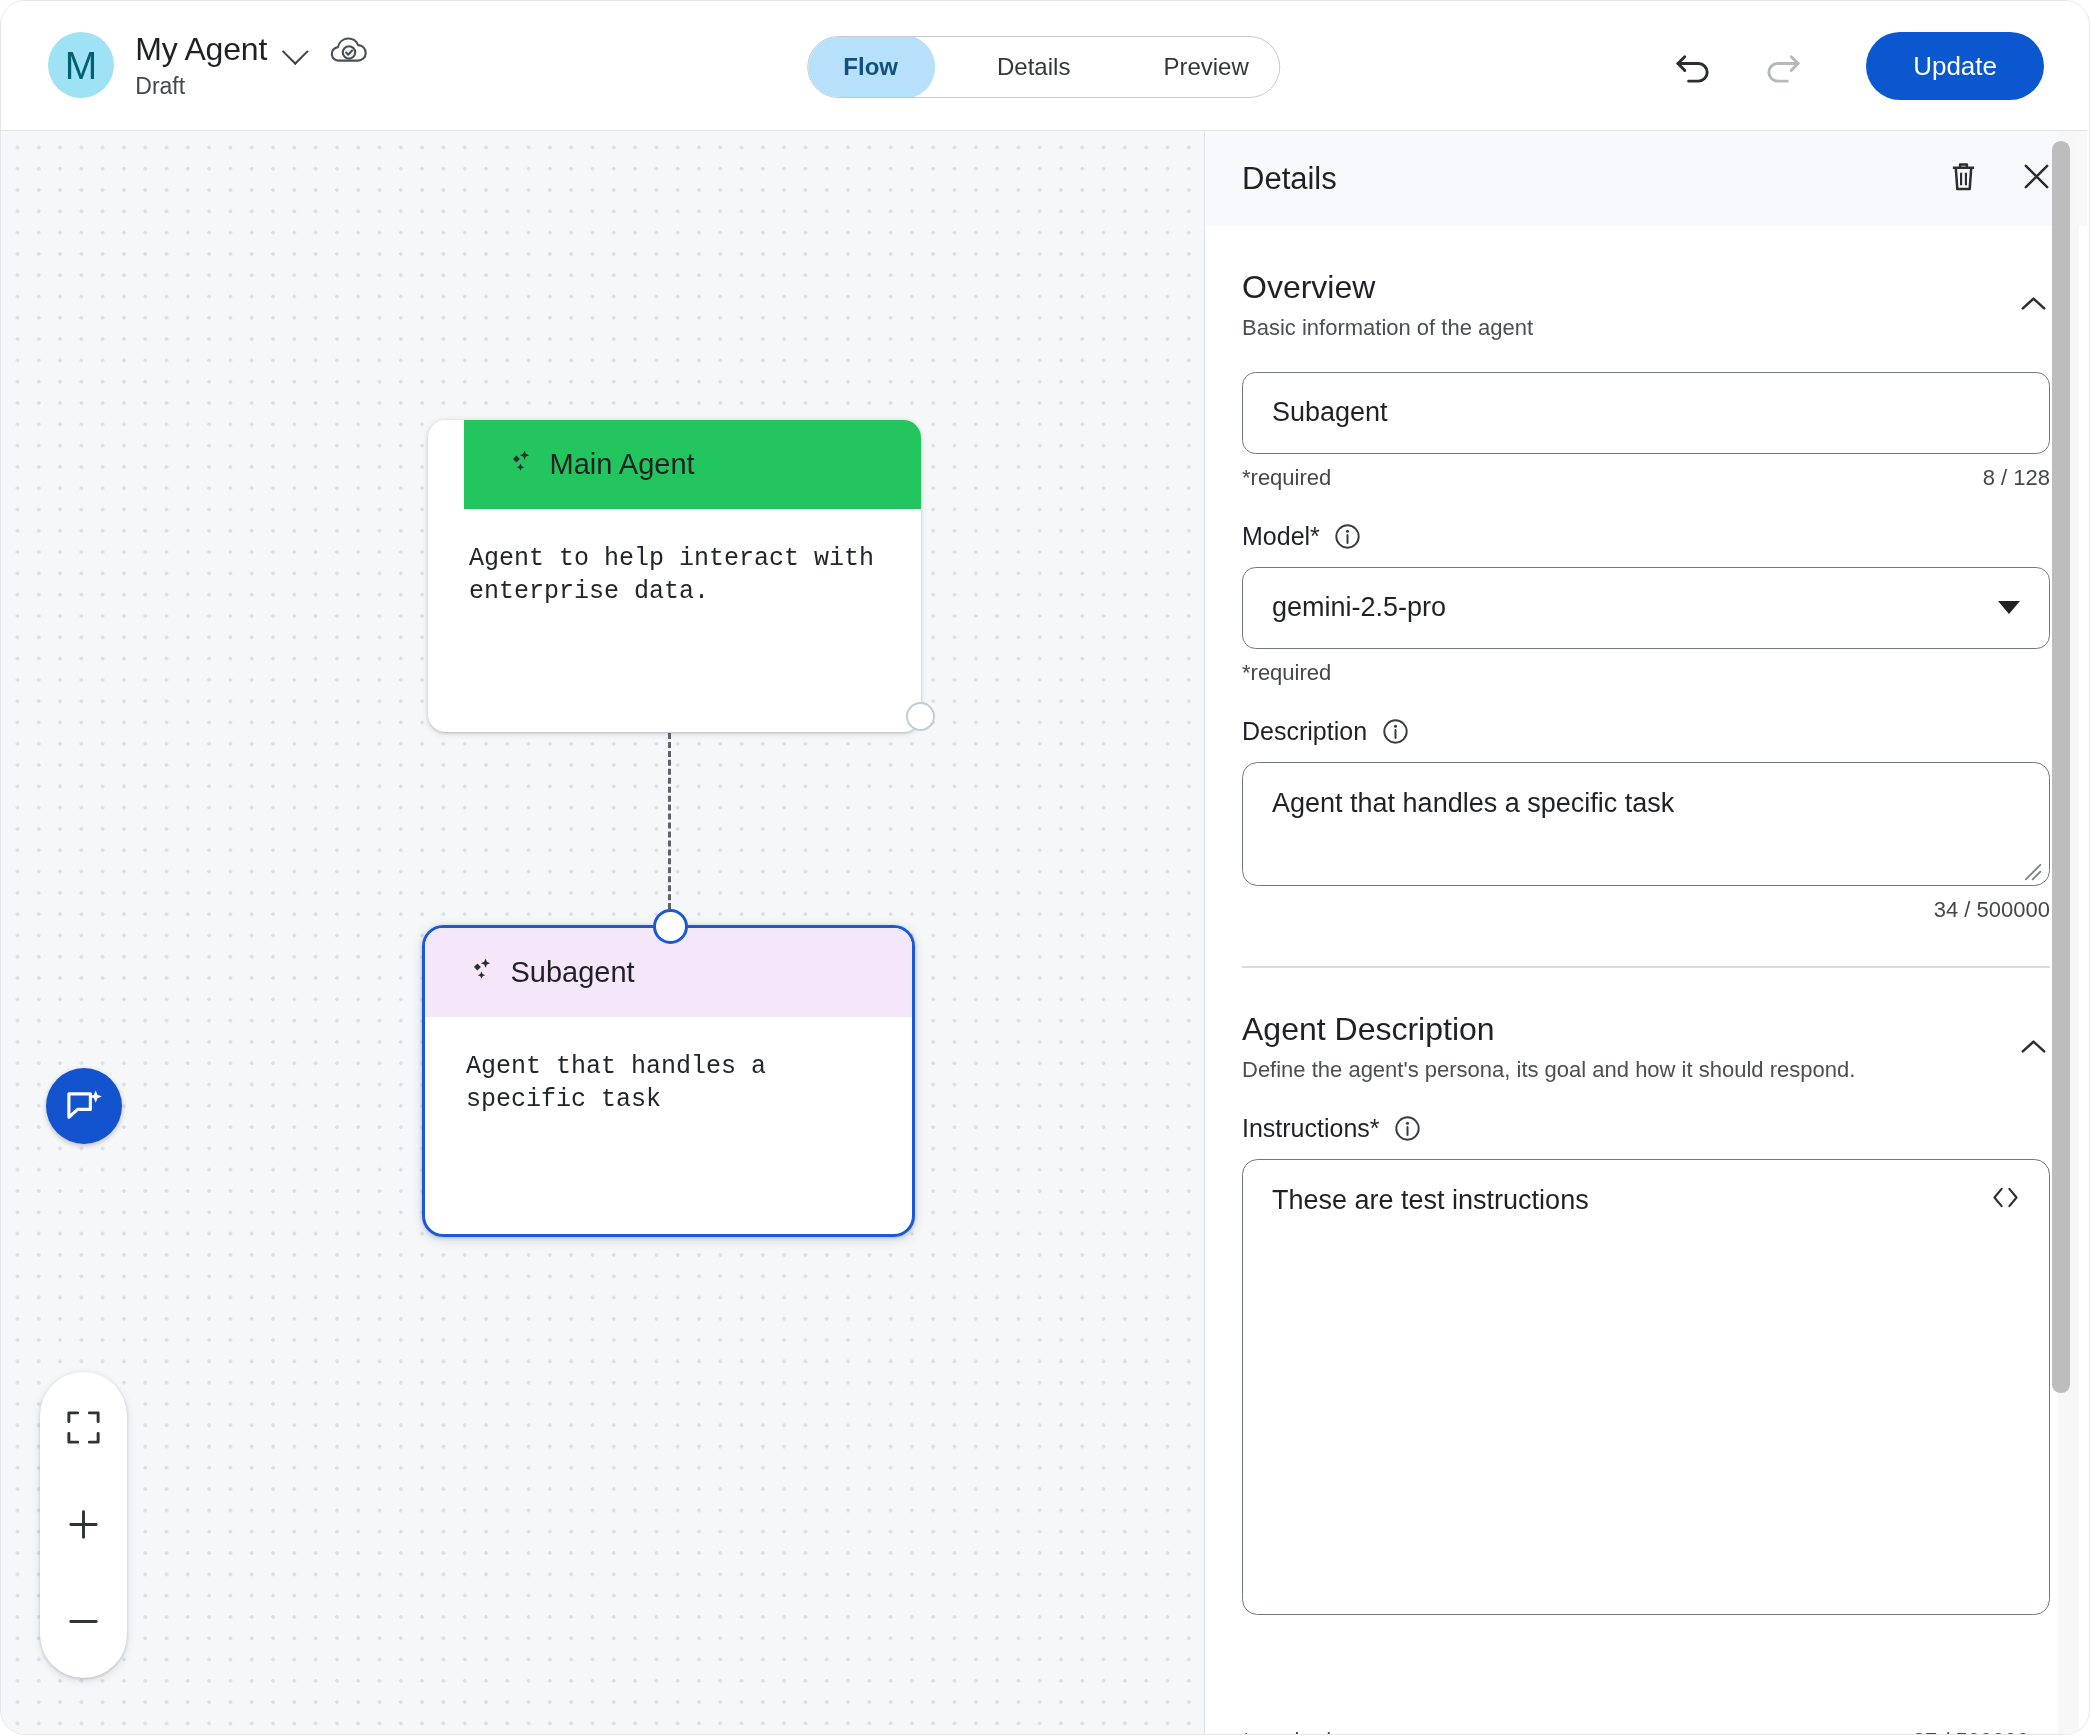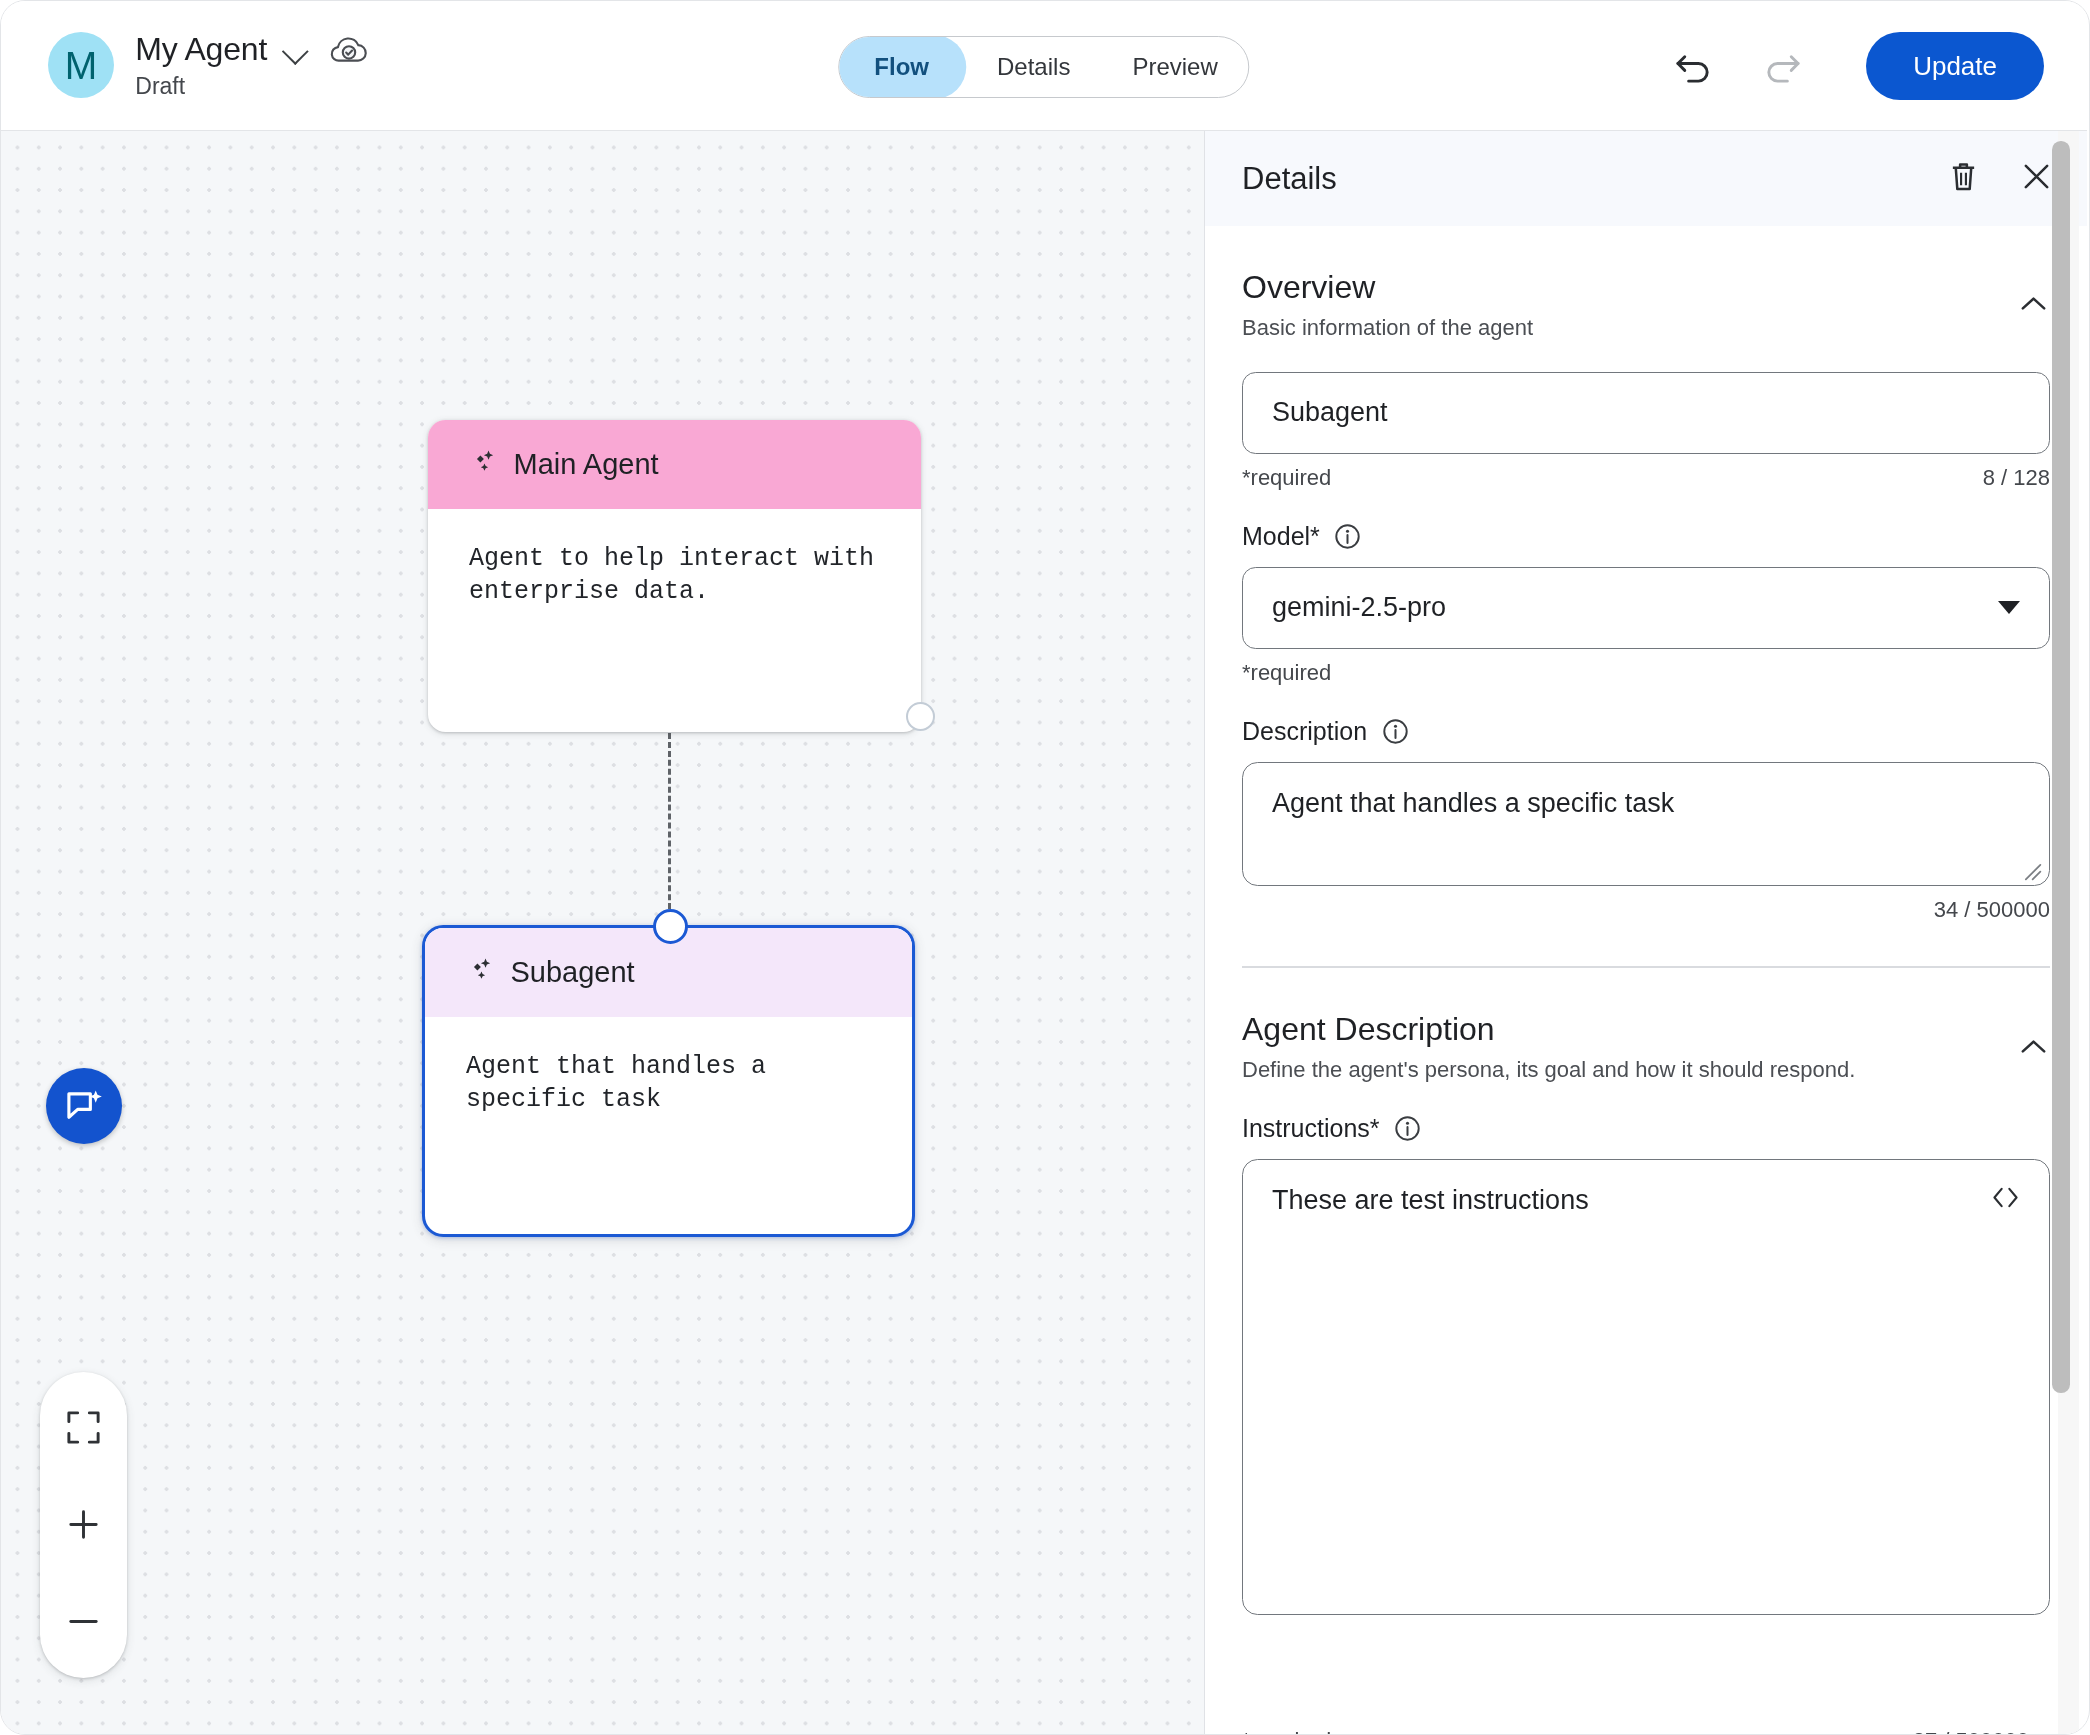--- a/index.html
+++ b/index.html
@@ -54,20 +54,21 @@
   
   .tabs {
     position: absolute; left: 50%; transform: translateX(-50%);
     top: 35px;
     display: flex; align-items: center;
     border: 1.9px solid #c6c9cd;
     border-radius: 969px;
     height: 62px;
     background: #fff;
     overflow: hidden;
+    gap: 31px;
   }
   .tab {
     height: 100%;
     display: flex; align-items: center; justify-content: center;
     padding: 0 31px;
     font-size: 24px; color: #33363b;
     cursor: pointer;
     white-space: nowrap;
   }
   .tab.active {
@@ -119,21 +120,21 @@
   }
   .node-main { left: 427px; top: 289px; height: 312px; }
   .node-sub  { left: 421px; top: 794px; height: 312px;
                border: 3.9px solid #1b59d4; border-radius: 21.3px;
                box-shadow: 0 1px 3.9px rgba(27,89,212,.28), 0 2.9px 11.6px rgba(60,64,67,.16); }
 
   .node-header {
     height: 89px; display: flex; align-items: center;
     padding-left: 41px; gap: 15.5px;
   }
-  .node-header.blue { background: #f9a8d4; }
+  .node-header.blue { background: #22c55e; margin-left: 36px; }
   .node-header.lav  { background: #f4e7fa; }
   .node-title { font-size: 29px; color: #1f2125; font-weight: 400; }
   .node-body { padding: 33px 41px 0 41px; font-family: Liberation Mono, monospace; }
   .node-desc { font-size: 25px; line-height: 1.32; color: #22252a; }
 
   .handle {
     position: absolute;
     width: 29px; height: 29px; border-radius: 50%;
     background: #ffffff;
   }

